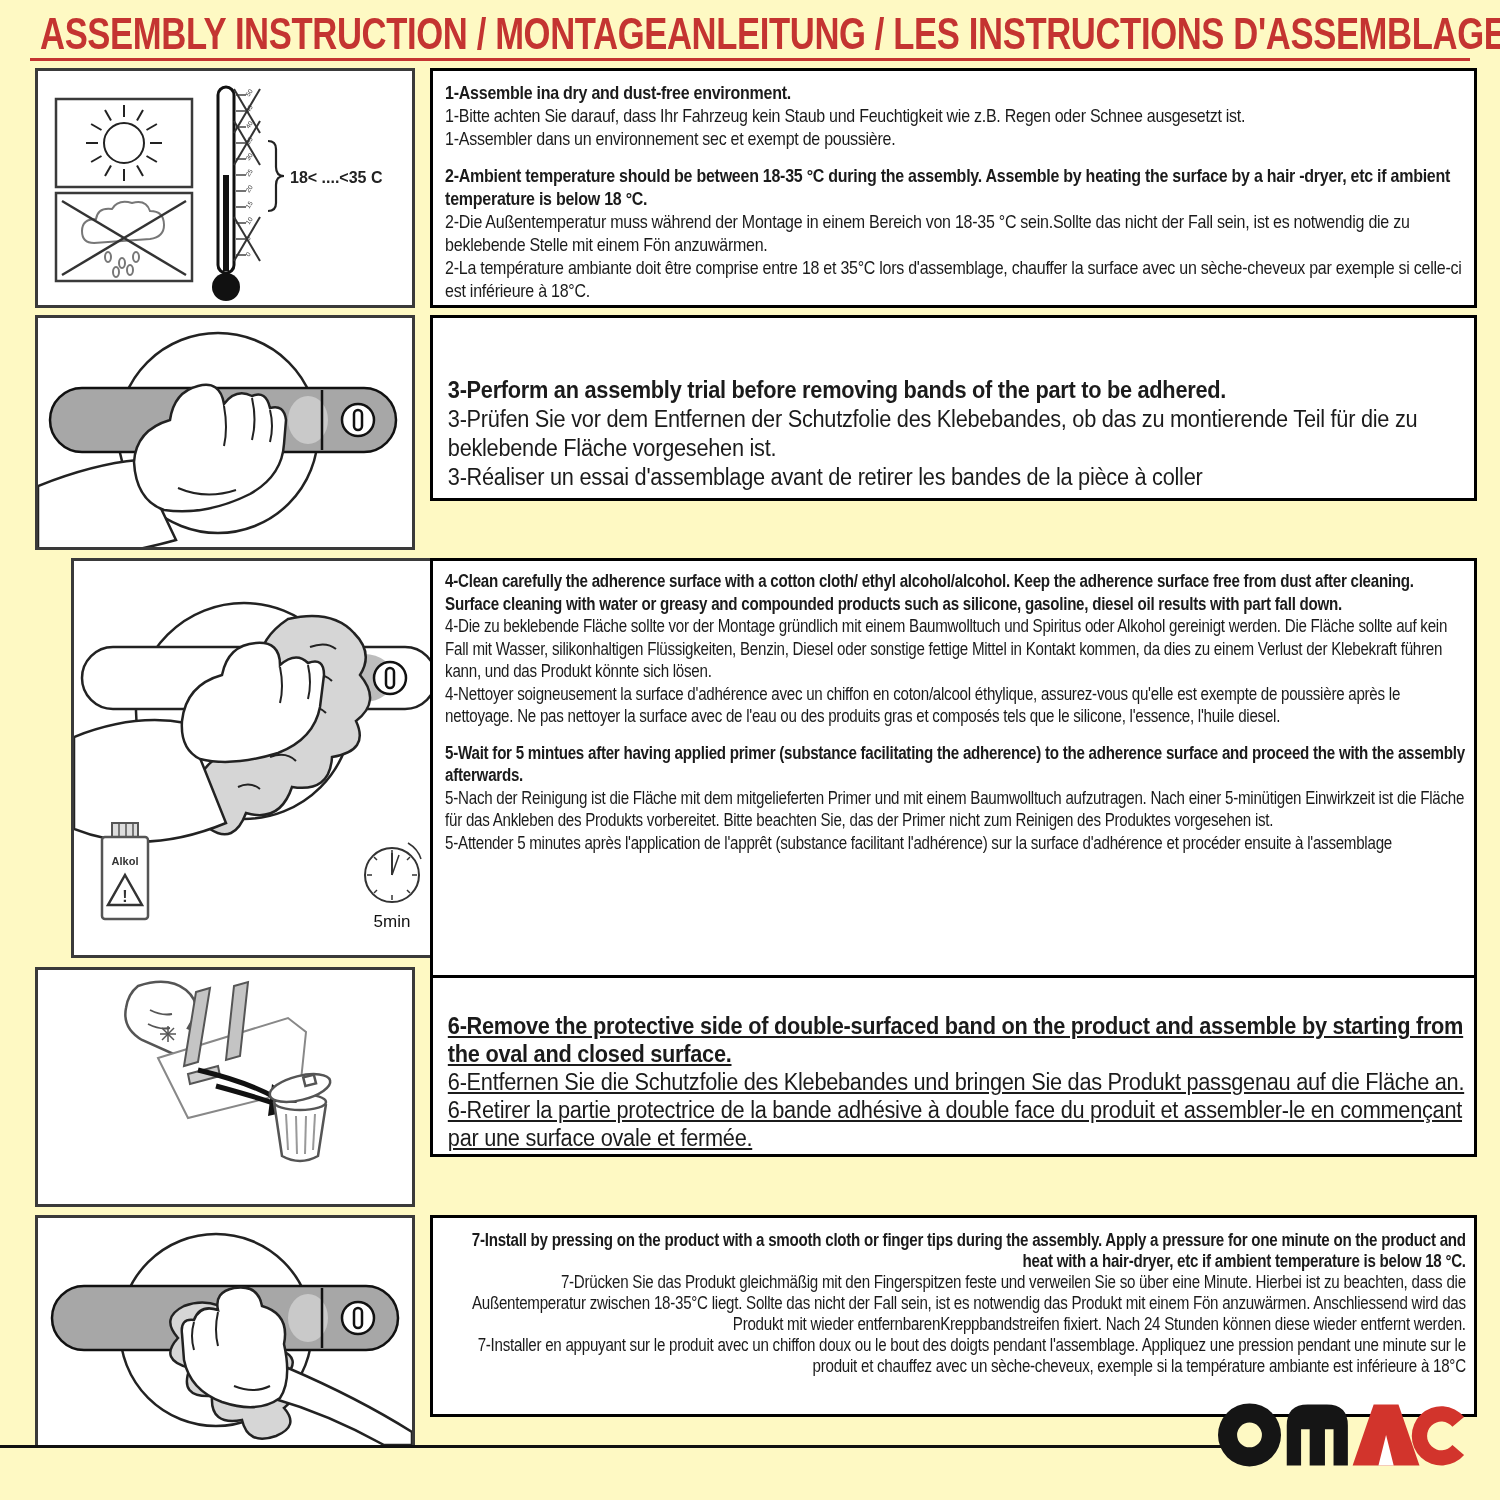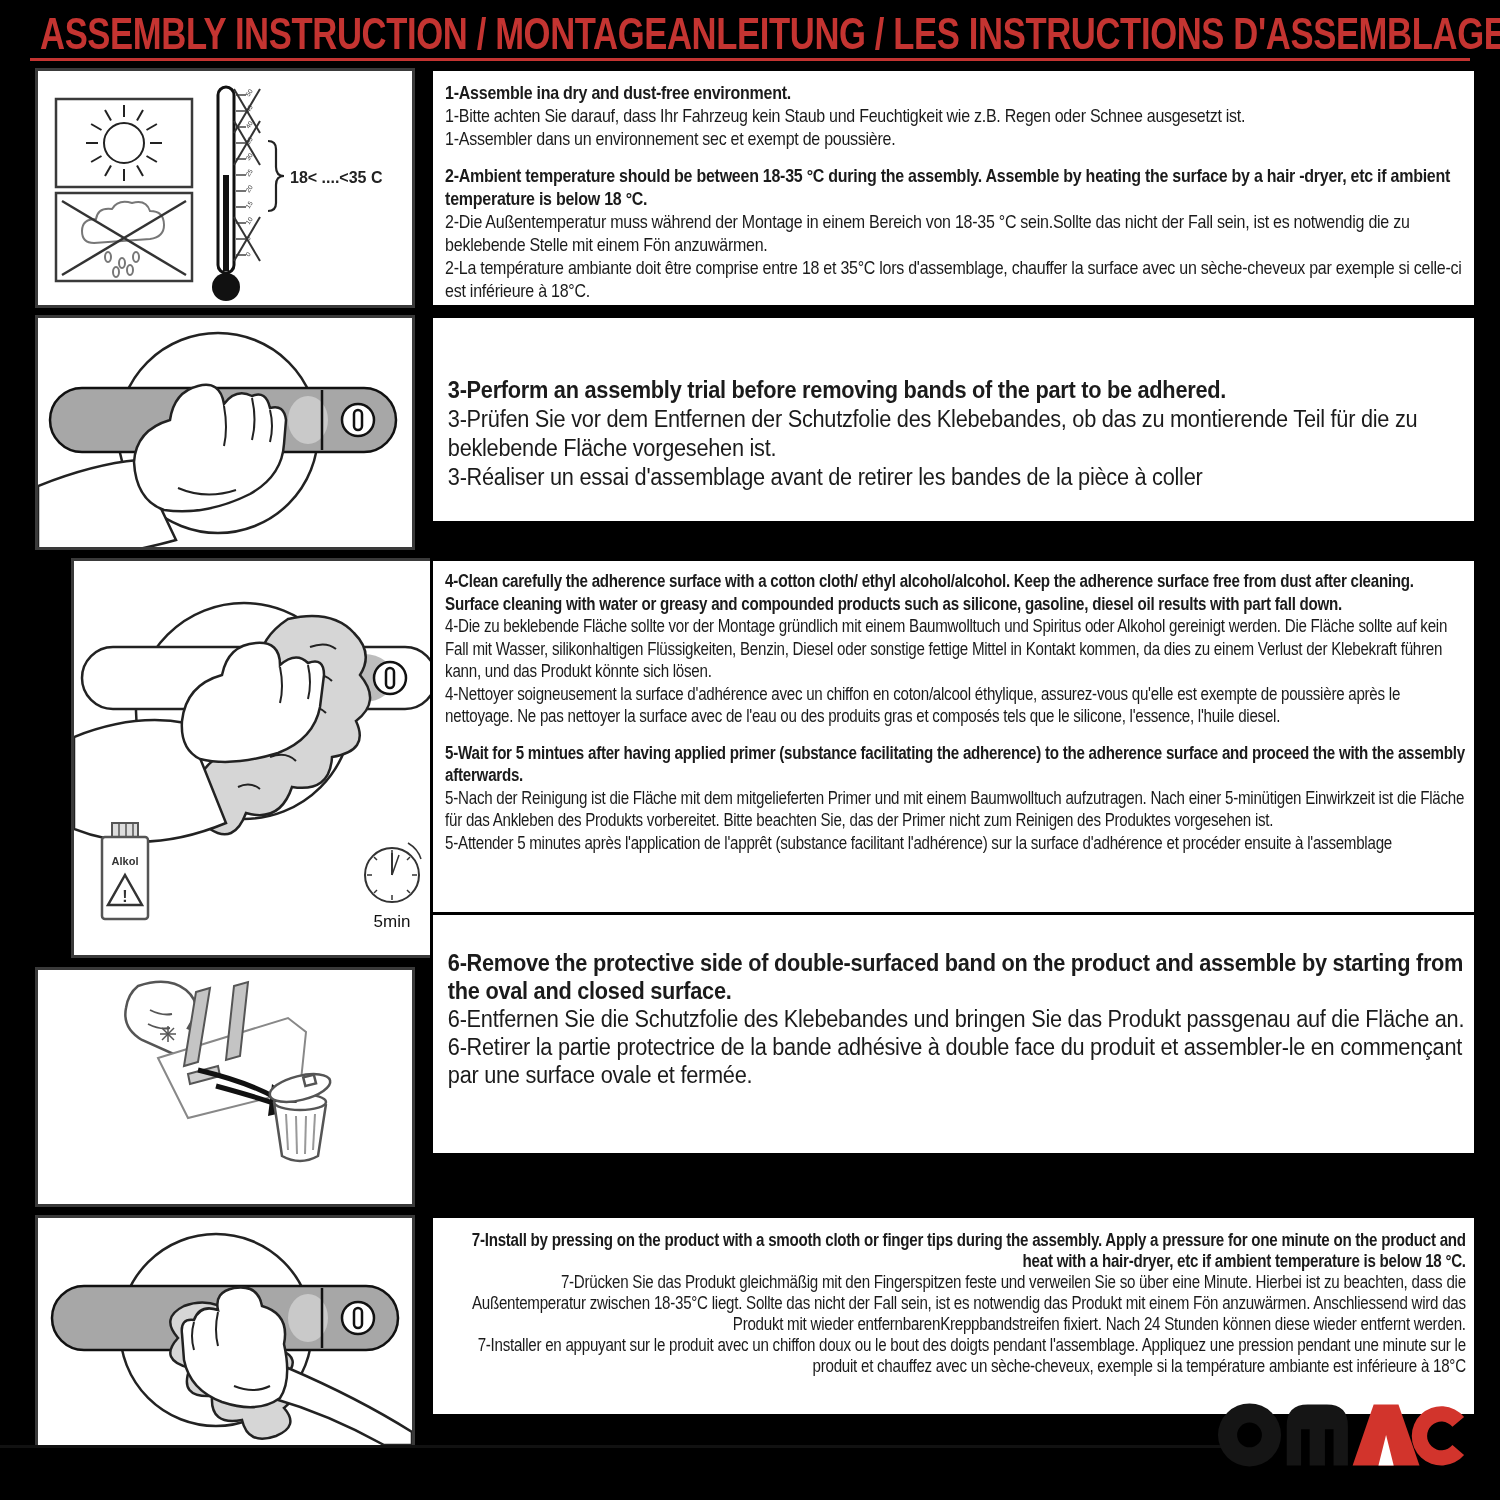--- a/index.html
+++ b/index.html
@@ -1,16 +1,16 @@
 <!DOCTYPE html>
 <html><head>
 <meta charset="utf-8">
 <style>
   html,body{margin:0;padding:0;background:#fff;}
-  .page{position:relative;width:1500px;height:1500px;background:#000000;overflow:hidden;
+  .page{position:relative;width:1500px;height:1500px;background:#fef9c3;overflow:hidden;
         font-family:"Liberation Sans",sans-serif;color:#1b1b1b;}
   .title{position:absolute;left:40px;top:8px;font-size:45px;font-weight:bold;color:#c43431;
          white-space:nowrap;transform:scaleX(0.77);transform-origin:0 0;letter-spacing:-0.5px;}
   .title-rule{position:absolute;left:30px;top:58px;width:1440px;height:3px;background:#c43431;}
   .imgbox{position:absolute;left:35px;width:380px;border:3px solid #3a3a3a;background:#fff;
           box-sizing:border-box;overflow:hidden;}
   .textbox{position:absolute;left:430px;width:1047px;border:3px solid #000000;background:#fff;
            box-sizing:border-box;overflow:hidden;}
   .tx{letter-spacing:-0.3px;transform-origin:0 0;}
   .tx p{margin:0;}
@@ -135,21 +135,21 @@
           <rect x="316" y="92" width="8" height="20" rx="4" fill="#fff" stroke="#111" stroke-width="2.5"></rect>
         </g>
       </g>
       <g fill="#fff" stroke="#222" stroke-width="2.5">
         <path d="M0,168 Q55,146 100,142 L138,222 Q60,244 0,236 Z"></path>
         <path d="M96,144 Q98,112 132,102 Q136,74 160,68 Q182,62 186,86 Q198,70 214,78 Q228,72 232,90 Q246,86 248,102 L246,126 Q244,158 212,176 Q168,198 126,192 Q98,182 96,144 Z"></path>
         <path d="M186,88 Q190,110 186,128 M214,80 Q219,102 214,122 M232,92 Q236,108 232,124 M140,170 Q168,182 198,172" fill="none" stroke-width="2"></path>
       </g>
     </svg>
   </div>
-  <div class="textbox" style="top:315px;height:209px;">
+  <div class="textbox" style="top:315px;height:186px;">
     <div class="tx sq-l fl2">
       <p class="b">3-Perform an assembly trial before removing bands of the part to be adhered.</p>
       <p>3-Prüfen Sie vor dem Entfernen der Schutzfolie des Klebebandes, ob das zu montierende Teil für die zu beklebende Fläche vorgesehen ist.</p>
       <p>3-Réaliser un essai d'assemblage avant de retirer les bandes de la pièce à coller</p>
     </div>
   </div>
 
   <div class="imgbox" style="top:558px;height:400px;margin-left:36px;">
     <svg width="374" height="394" viewBox="0 0 374 394">
       <circle cx="170" cy="150" r="108" fill="#fff" stroke="#222" stroke-width="2.5"></circle>
@@ -244,21 +244,21 @@
           <line x1="248" y1="144" x2="250" y2="180"></line>
             <line x1="258" y1="146" x2="259" y2="184"></line>
           <line x1="268" y1="146" x2="267" y2="184"></line>
             <line x1="277" y1="144" x2="275" y2="180"></line>
         </g>
         <ellipse cx="262" cy="118" rx="31" ry="12" transform="rotate(-14 262 118)"></ellipse>
         <rect x="266" y="106" width="11" height="9" transform="rotate(-14 271 110)" fill="none"></rect>
       </g>
     </svg>
   </div>
-  <div class="textbox" style="top:912px;height:244px;">
+  <div class="textbox" style="top:975px;height:182px;text-decoration:underline;">
     <div class="tx sq-l fl4">
       <p class="b">6-Remove the protective side of double-surfaced band on the product and assemble by starting from the oval and closed surface.</p>
       <p>6-Entfernen Sie die Schutzfolie des Klebebandes und bringen Sie das Produkt passgenau auf die Fläche an.</p>
       <p>6-Retirer la partie protectrice de la bande adhésive à double face du produit et assembler-le en commençant par une surface ovale et fermée.</p>
     </div>
   </div>
 
   <div class="imgbox" style="top:1215px;height:233px;">
     <svg width="374" height="227" viewBox="0 0 374 227">
       <circle cx="178" cy="112" r="96" fill="#fff" stroke="#222" stroke-width="2.5"></circle>

